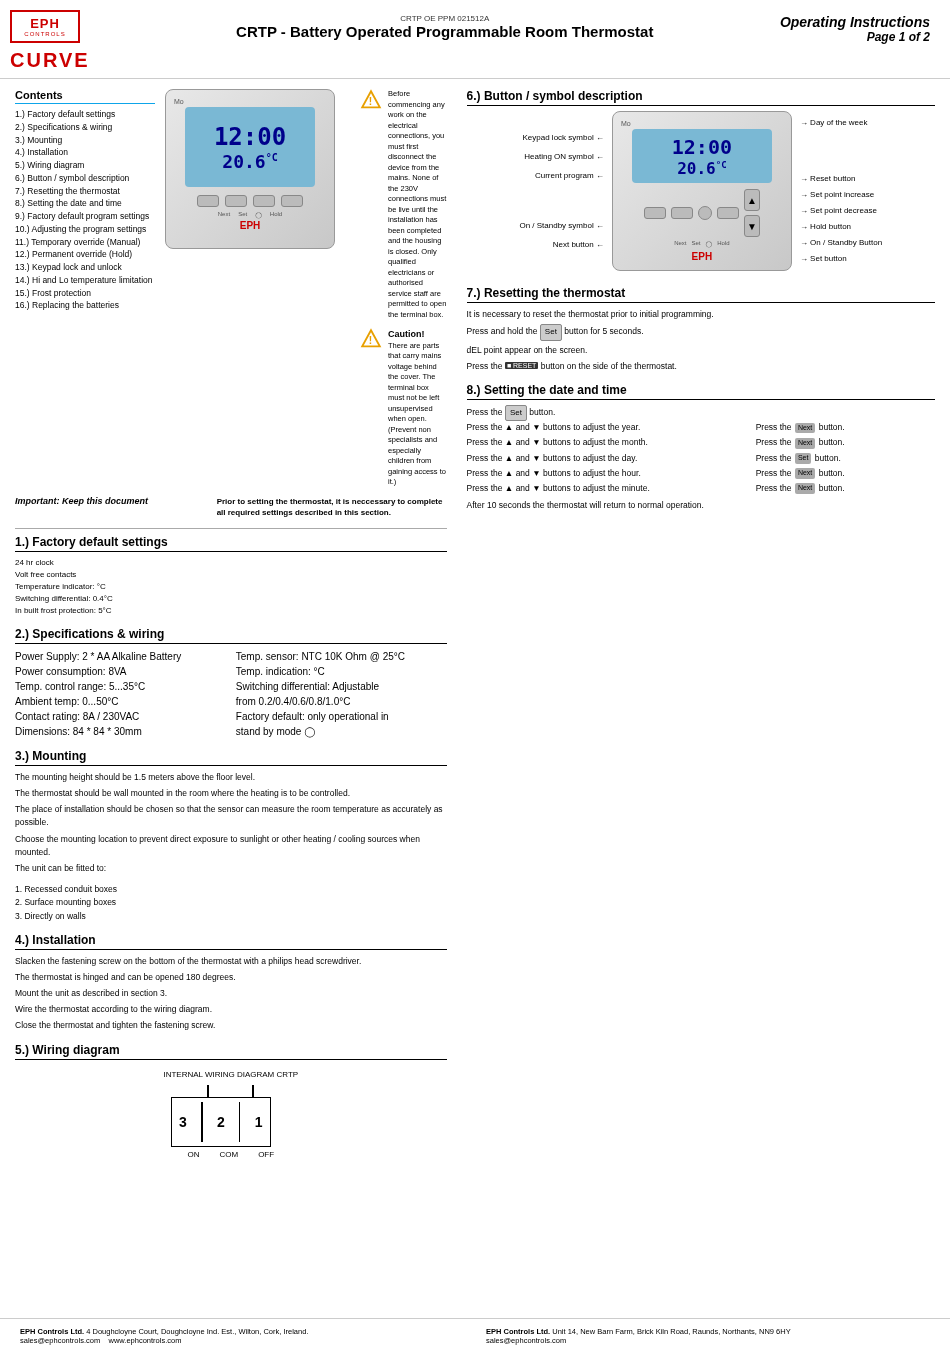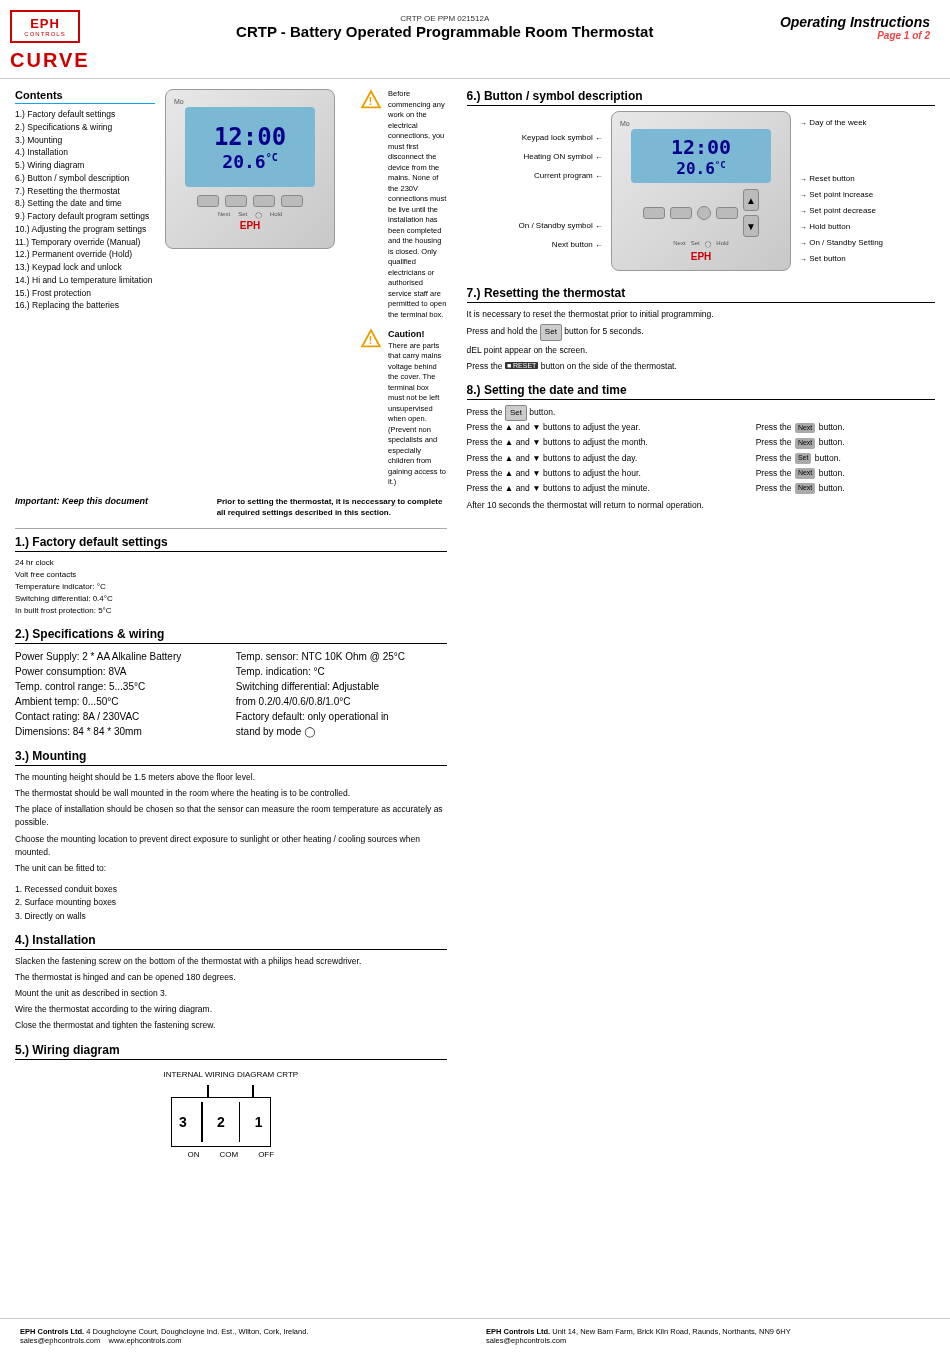--- a/index.html
+++ b/index.html
@@ -76,24 +76,24 @@
       text-align: right;
       padding-top: 4px;
     }
     .header-operating {
       font-size: 14px;
       font-style: italic;
       font-weight: bold;
       color: #000000;
     }
     .header-page {
-      font-size: 10px;
+      font-size: 12px;
       font-style: italic;
       font-weight: bold;
-      color: #ef4444;
+      color: #000000;
     }
 
     
     .main-content {
       display: flex;
       flex: 1;
       padding: 10px 15px;
     }
     .left-col {
       width: 48%;
@@ -681,21 +681,21 @@
                 <div class="device-brand-right">EPH</div>
               </div>
             </div>
 
             <div style="text-align:left; font-size:8px; line-height:2.0; margin-left:8px;">
               <div>→ Day of the week</div>
               <div style="margin-top:40px;">→ Reset button</div>
               <div>→ Set point increase</div>
               <div>→ Set point decrease</div>
               <div>→ Hold button</div>
-              <div>→ On / Standby Setting</div>
+              <div>→ On / Standby Button</div>
               <div>→ Set button</div>
             </div>
 
           </div>
         </div>
       </div>
 
       <div class="section">
         <div class="section-heading">7.) Resetting the thermostat</div>
         <div class="reset-section">

